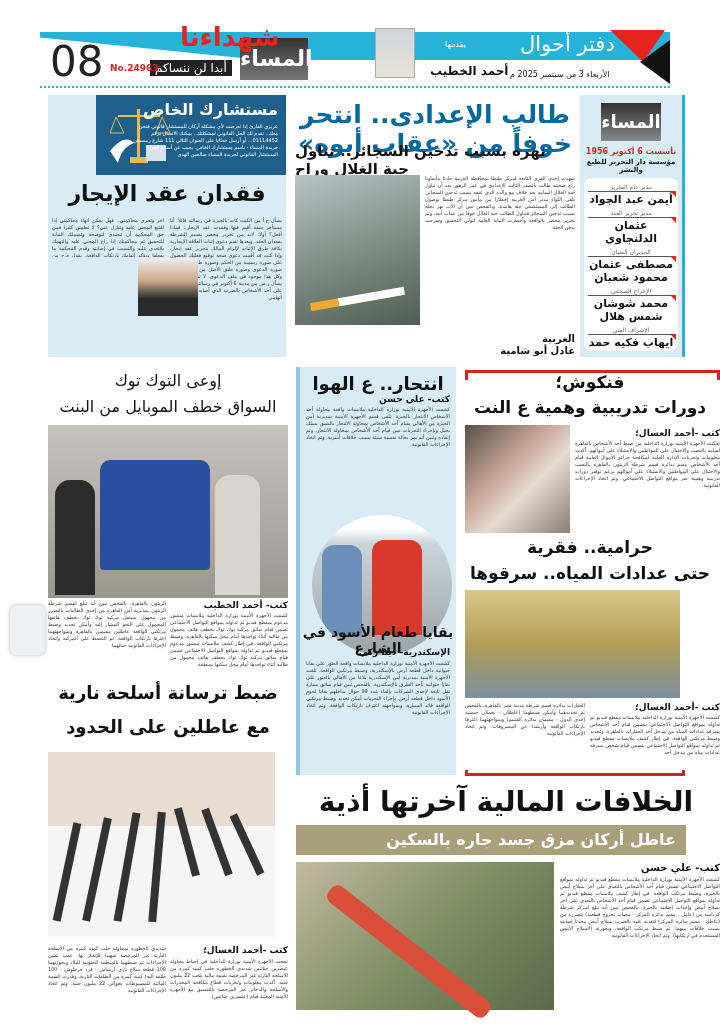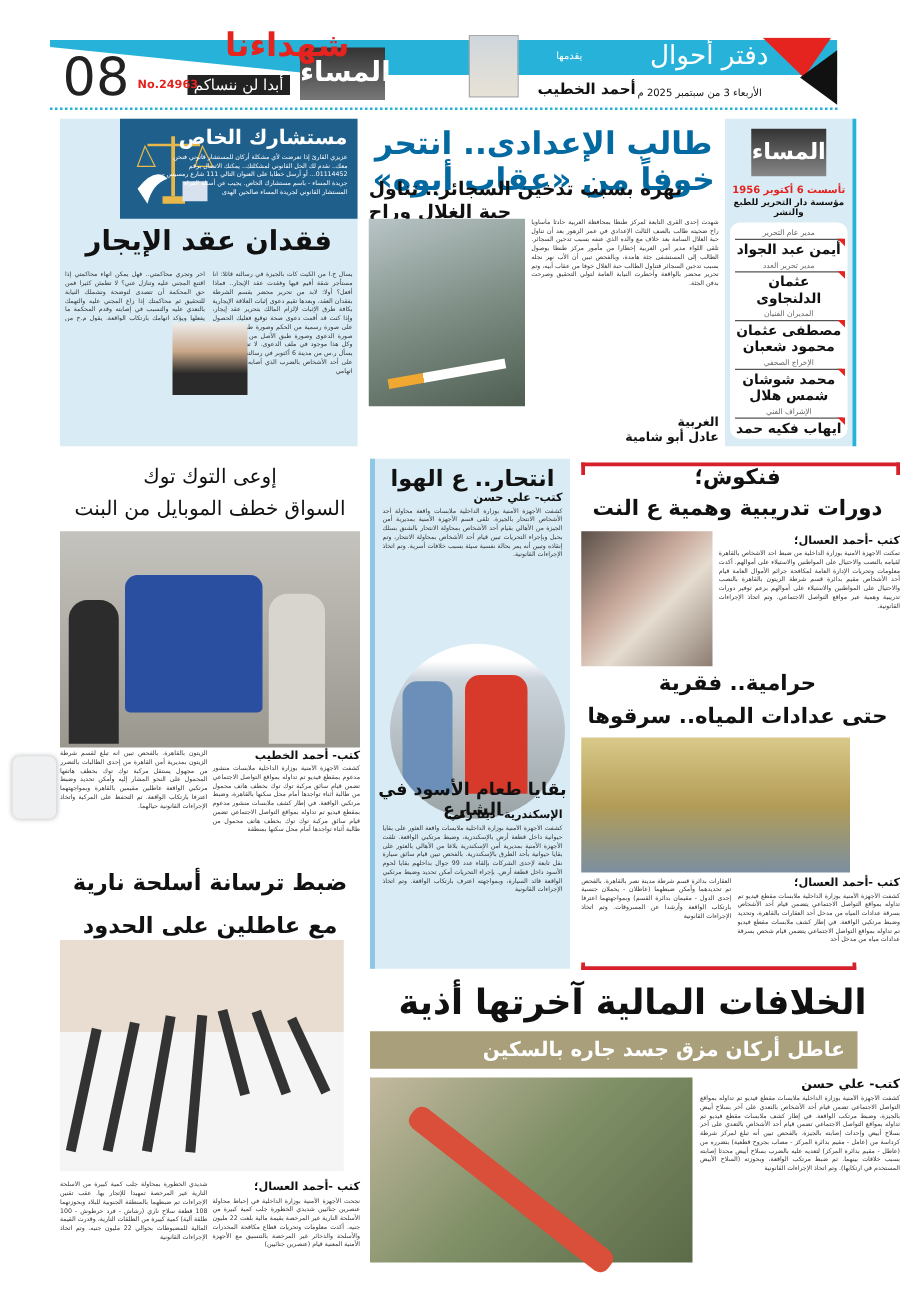--- a/index.html
+++ b/index.html
@@ -78,21 +78,21 @@
 .fank-body{left:575px;top:440px;width:145px;height:95px;}
 
 .thief-t1{left:460px;top:537px;width:260px;text-align:center;font-size:17px;font-weight:bold;direction:rtl;}
 .thief-t2{left:460px;top:563px;width:260px;text-align:center;font-size:17px;font-weight:bold;direction:rtl;}
 .thief-photo{left:465px;top:590px;width:215px;height:108px;background:linear-gradient(#d9c98a,#b39c56 50%,#7b8fa0);}
 .thief-by{left:590px;top:702px;width:130px;text-align:right;font-size:9px;font-weight:bold;direction:rtl;}
 .thief-body1{left:590px;top:714px;width:130px;height:60px;}
 .thief-body2{left:465px;top:702px;width:120px;height:72px;}
 .thief-frame{left:465px;top:770px;width:220px;height:6px;border:3px solid #d8202a;border-top:none;}
 
-.weap-title{left:48px;top:690px;width:240px;text-align:center;font-size:18px;font-weight:bold;line-height:34px;direction:rtl;}
+.weap-title{left:48px;top:676px;width:240px;text-align:center;font-size:18px;font-weight:bold;line-height:34px;direction:rtl;}
 .weap-photo{left:48px;top:752px;width:227px;height:185px;background:linear-gradient(#e8ddd0 40%,#f5f5f5 40%);}
 .gun{position:absolute;width:8px;background:#333;}
 .weap-by{left:170px;top:945px;width:118px;text-align:right;font-size:9px;font-weight:bold;direction:rtl;}
 .weap-body1{left:170px;top:958px;width:118px;height:62px;}
 .weap-body2{left:48px;top:945px;width:118px;height:62px;}
 
 .fin-title{left:296px;top:785px;width:420px;text-align:center;font-size:28px;font-weight:bold;direction:rtl;}
 .fin-deck{left:296px;top:825px;width:390px;height:30px;background:#a99f7a;color:#fff;font-size:16px;font-weight:bold;text-align:right;padding-right:10px;line-height:30px;direction:rtl;}
 .fin-photo{left:296px;top:862px;width:258px;height:148px;background:linear-gradient(135deg,#c4b9a0,#7f8f66 50%,#5b6a48);}
 .knife{left:330px;top:880px;width:200px;height:20px;background:#d94f3a;transform:rotate(38deg);transform-origin:left;border-radius:8px;}

